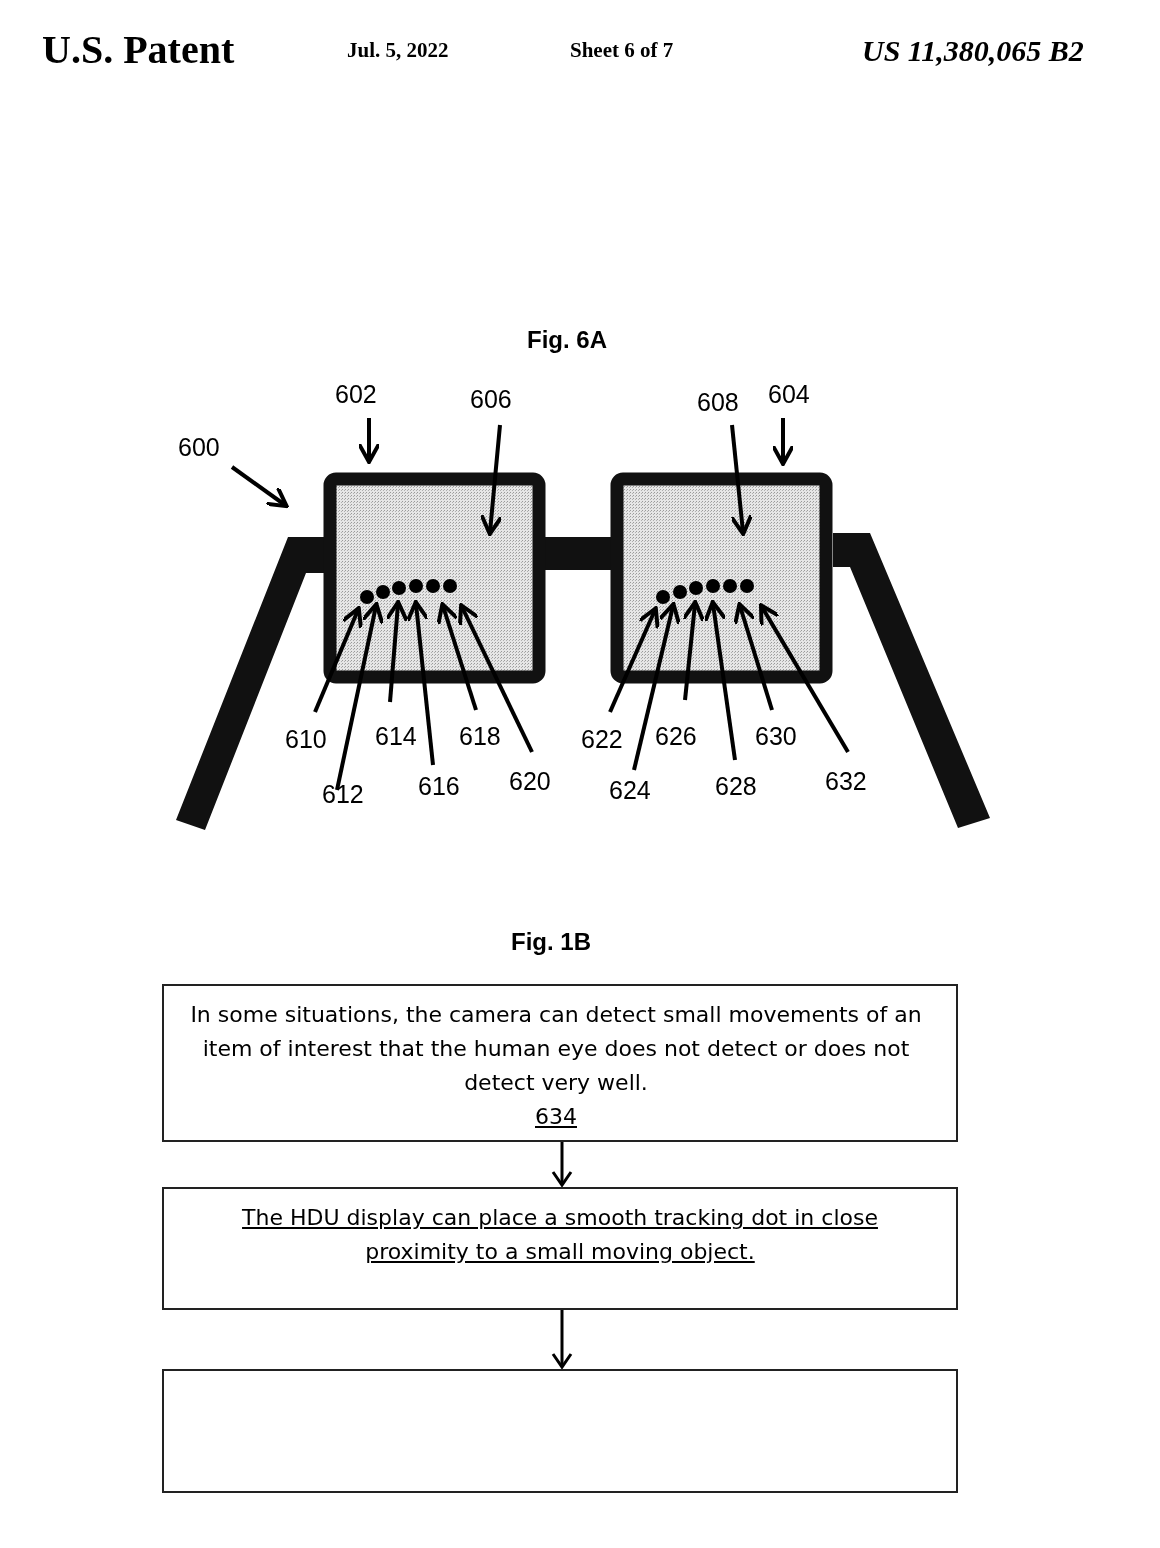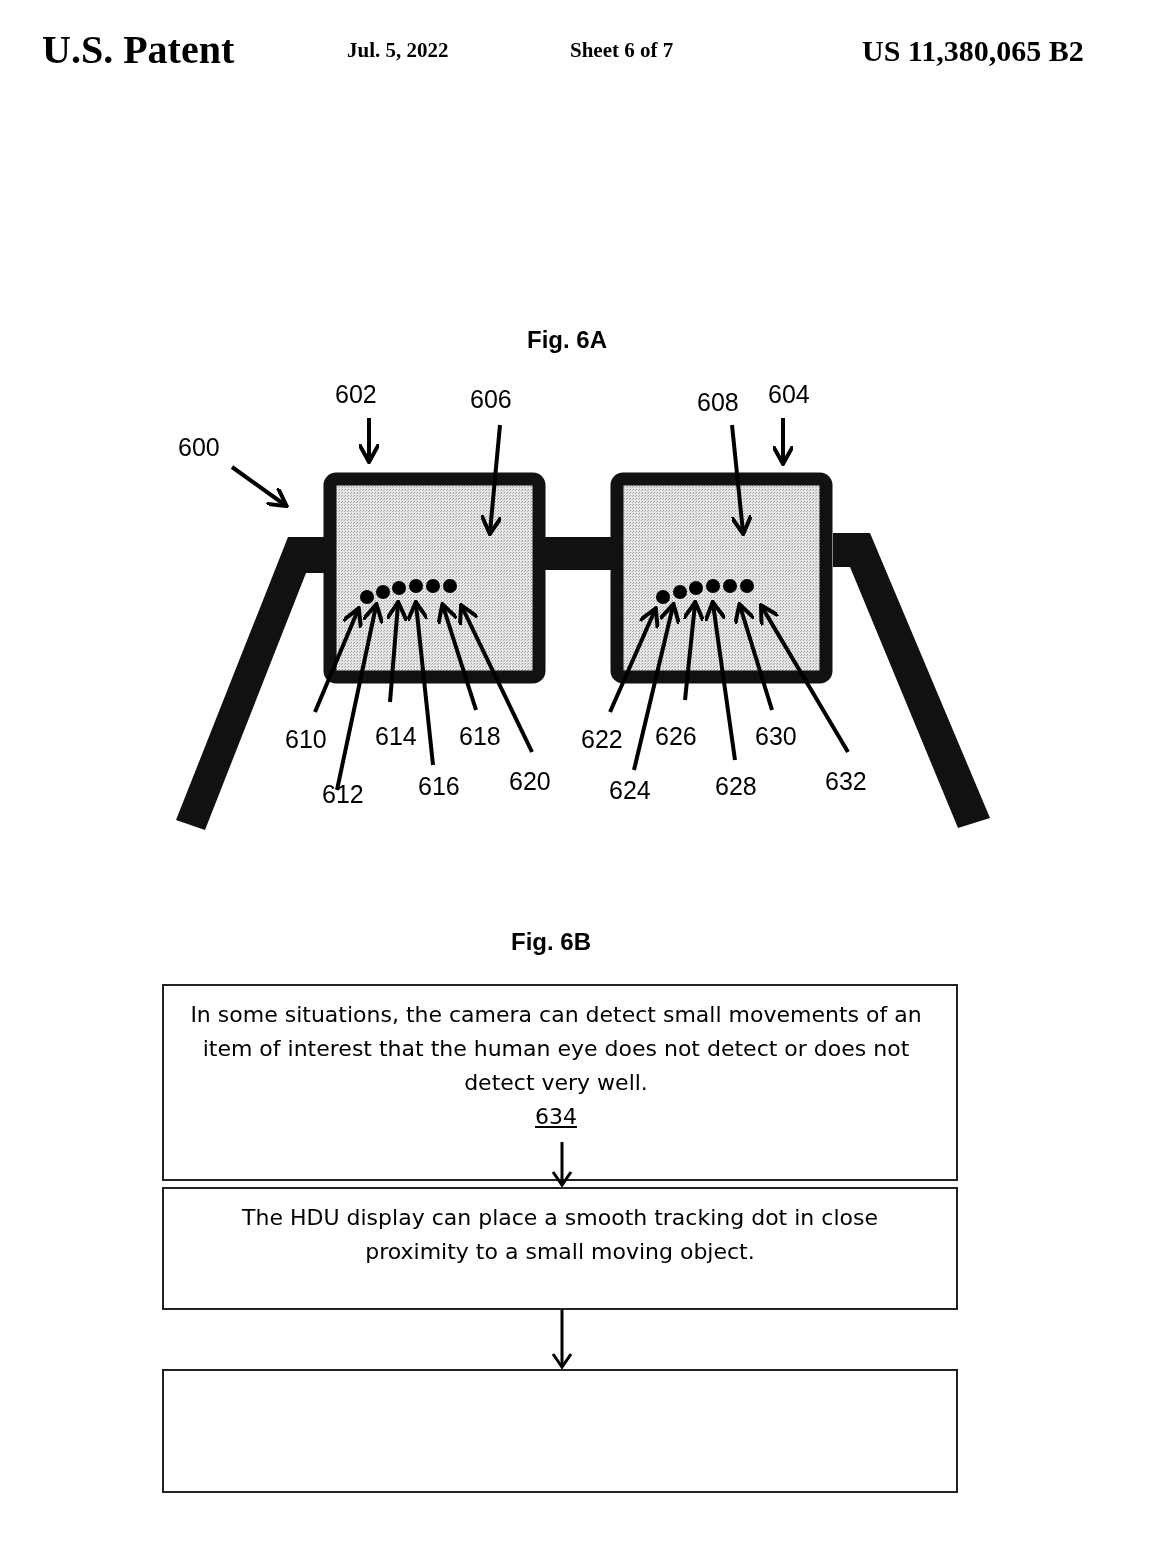--- a/index.html
+++ b/index.html
@@ -13,21 +13,21 @@
     .box { position: absolute; left: 162px; width: 796px; border: 2px solid #222; box-sizing: border-box;
            font-family: "DejaVu Sans", sans-serif; font-size: 22px; line-height: 34px; text-align: center; background: #fff; }
     .box .num { text-decoration: underline; display: block; }
   </style>
 </head>
 <body>
 
 <div class="hdr hdr-big" style="left:42px;">U.S. Patent</div>
 <div class="hdr hdr-small" style="left:347px;">Jul. 5, 2022</div>
 <div class="hdr hdr-small" style="left:570px;">Sheet 6 of 7</div>
-<div class="hdr hdr-small" style="left:862px;font-size:30px;top:34px;">US 11,380,065 B2</div>
+<div class="hdr hdr-small" style="left:862px;font-size:30px;top:34px;font-style:italic;">US 11,380,065 B2</div>
 
 <div class="figlabel" style="left:527px;top:310px;">Fig. 6A</div>
 
 <svg id="fig6a" width="1160" height="480" viewBox="0 360 1160 480">
   <defs>
     <pattern id="stip" width="3" height="3" patternUnits="userSpaceOnUse">
       <rect width="3" height="3" fill="#e6e6e6"></rect>
       <rect width="1" height="1" fill="#9a9a9a"></rect>
       <rect x="2" y="1" width="1" height="1" fill="#b0b0b0"></rect>
     </pattern>
@@ -106,34 +106,34 @@
   <text class="ref" x="509" y="790">620</text>
 
   <text class="ref" x="581" y="748">622</text>
   <text class="ref" x="609" y="799">624</text>
   <text class="ref" x="655" y="745">626</text>
   <text class="ref" x="715" y="795">628</text>
   <text class="ref" x="755" y="745">630</text>
   <text class="ref" x="825" y="790">632</text>
 </svg>
 
-<div class="figlabel" style="left:511px;top:912px;">Fig. 6B</div>
+<div class="figlabel" style="left:511px;top:912px;">Fig. 1B</div>
 
-<div class="box" style="top:984px;height:197px;padding-top:12px;padding-left:12px;padding-right:20px;">
+<div class="box" style="top:984px;height:158px;padding-top:12px;padding-left:12px;padding-right:20px;">
   <span>In some situations, the camera can detect small movements of an item of interest that the human eye does not detect or does not detect very well.</span>
   <span class="num">634</span>
 </div>
 
 <svg style="position:absolute;left:548px;top:1142px;" width="28" height="46">
   <line x1="14" y1="0" x2="14" y2="42" stroke="#000" stroke-width="3"></line>
   <path d="M5,30 L14,43 L23,30" fill="none" stroke="#000" stroke-width="3"></path>
 </svg>
 
 <div class="box" style="top:1187px;height:123px;padding-top:12px;padding-left:20px;padding-right:20px;">
-  <span style="display:block;padding:0 40px;">The HDU display can place a smooth tracking dot in close proximity to a small moving object.</span>
+  <span style="display:block;padding:0 40px;text-decoration:underline;">The HDU display can place a smooth tracking dot in close proximity to a small moving object.</span>
 </div>
 
 <svg style="position:absolute;left:548px;top:1310px;" width="28" height="60">
   <line x1="14" y1="0" x2="14" y2="56" stroke="#000" stroke-width="3"></line>
   <path d="M5,44 L14,57 L23,44" fill="none" stroke="#000" stroke-width="3"></path>
 </svg>
 
 <div class="box" style="top:1369px;height:124px;padding-top:12px;padding-left:16px;padding-right:16px;">
 </div>
 

